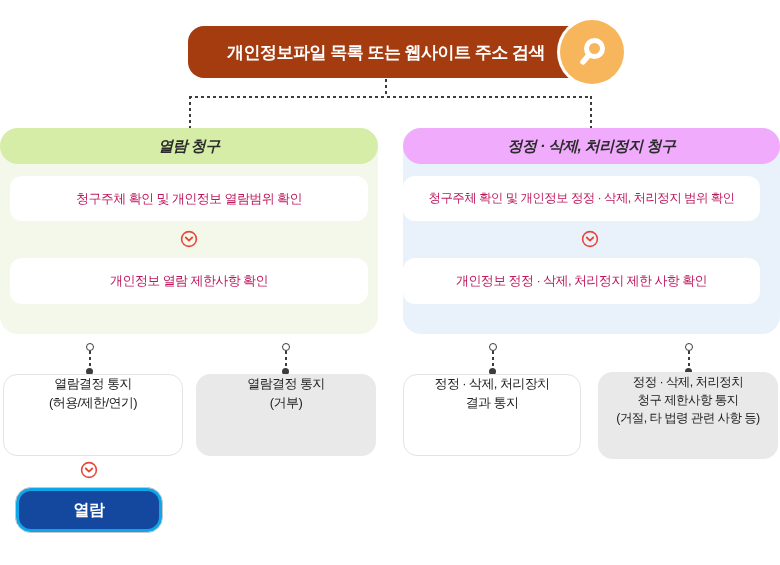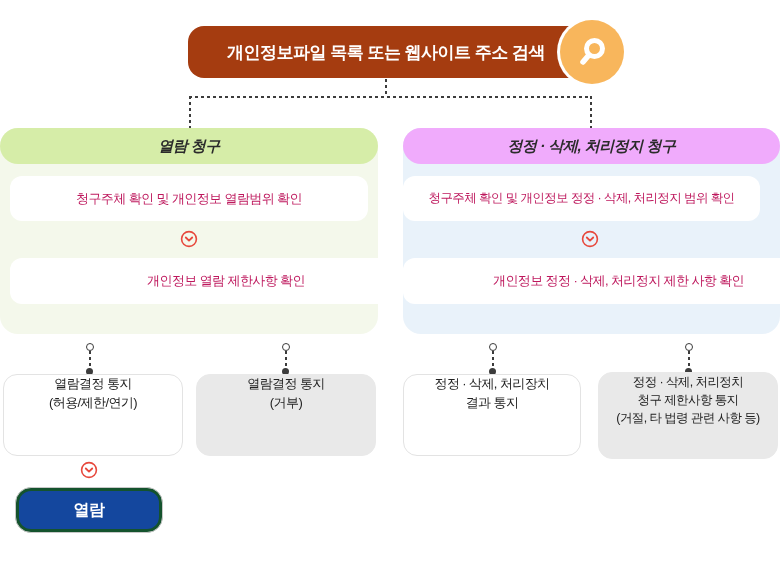--- a/index.html
+++ b/index.html
@@ -38,33 +38,33 @@
   .branch-header-left{left:0;top:128px;width:378px;background:#d6eda8;}
   .branch-header-right{left:403px;top:128px;width:377px;background:#f0abfc;}
   .step-box{
     background:#ffffff;border-radius:12px;display:flex;align-items:center;justify-content:center;
     font-size:13px;color:#be185d;letter-spacing:-0.6px;text-align:center;white-space:nowrap;
   }
   .step-left{left:10px;width:358px;}
   .step-right{left:403px;width:357px;}
   .step-right.tight{font-size:12.5px;}
   .row1{top:176px;height:45px;}
-  .row2{top:258px;height:46px;padding-left:37px;}
+  .row2{top:258px;height:46px;}
   
   .outcome{
     border-radius:14px;display:flex;align-items:flex-start;justify-content:center;
     text-align:center;font-size:13px;line-height:1.45;color:#222;letter-spacing:-0.6px;
     white-space:pre-line;box-sizing:border-box;
   }
   .outcome.outlined{background:#ffffff;border:1.5px solid #e3e3e3;}
   .outcome.filled{background:#e9e9e9;border:1.5px solid #e9e9e9;}
   
   .action-btn-outer{
     left:15px;top:487px;width:148px;height:46px;border-radius:16px;
-    background:#14532d;border:1px solid #c8c8c8;box-sizing:border-box;padding:3px;cursor:pointer;
+    background:#0ea5e9;border:1px solid #c8c8c8;box-sizing:border-box;padding:3px;cursor:pointer;
   }
   .action-btn-inner{
     width:100%;height:100%;border-radius:12px;background:#14479e;
     display:flex;align-items:center;justify-content:center;
     color:#ffffff;font-weight:bold;font-size:16px;letter-spacing:-0.5px;
   }
   .icon-center{display:flex;align-items:center;justify-content:center;}
 </style>
 </head>
 <body>

